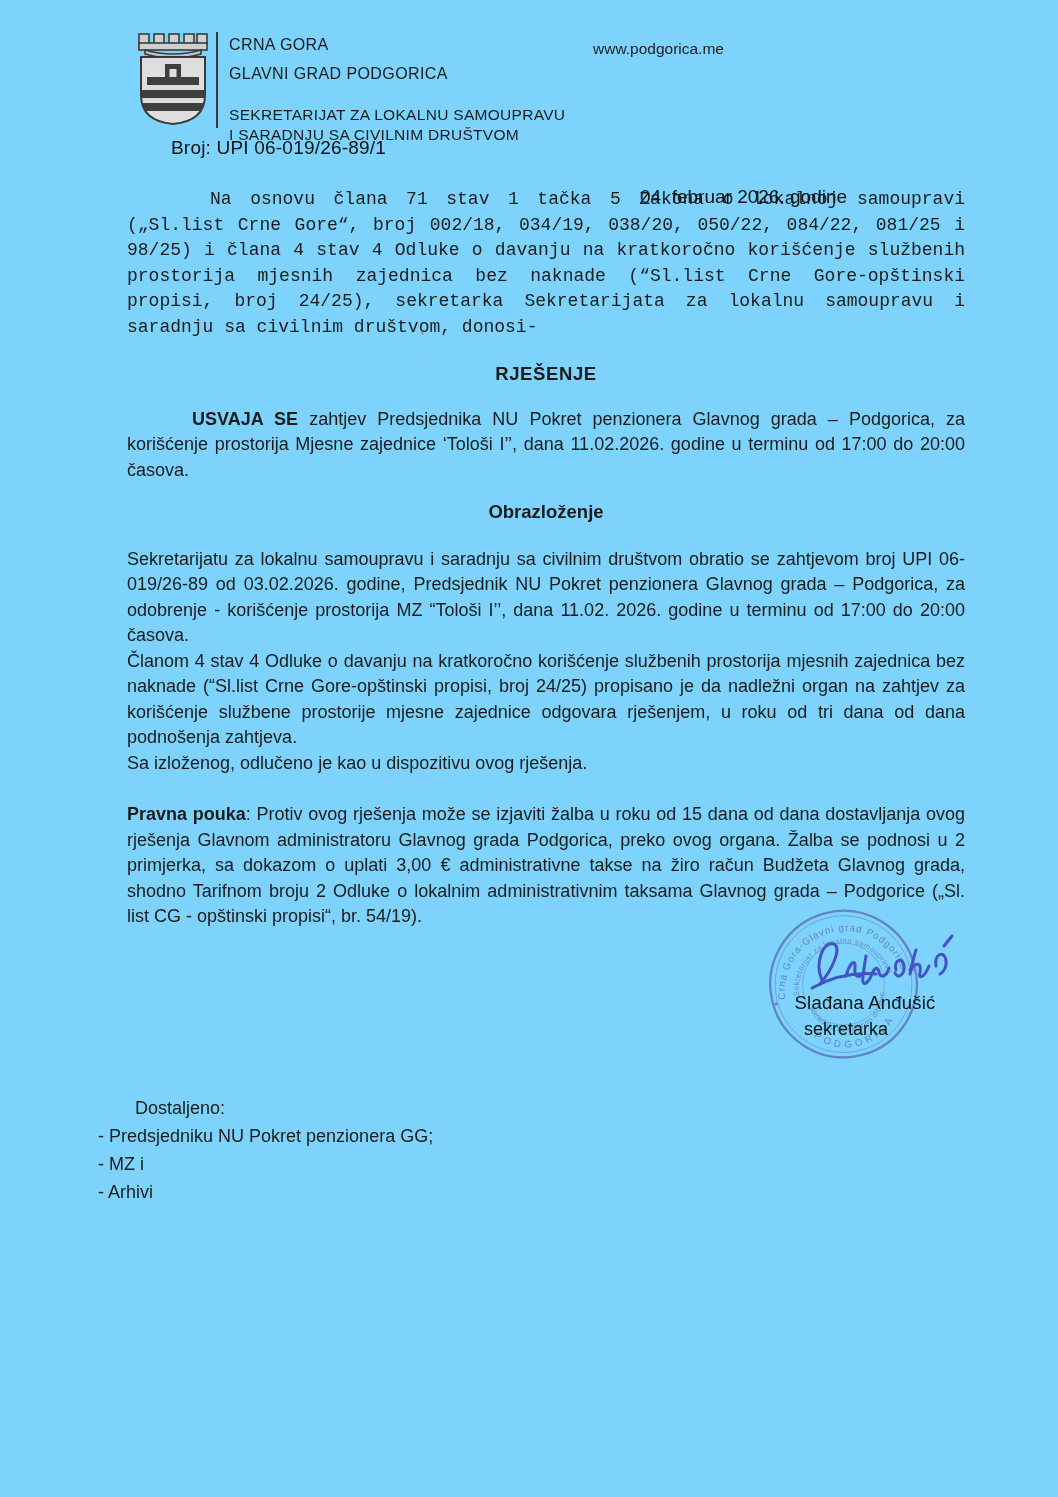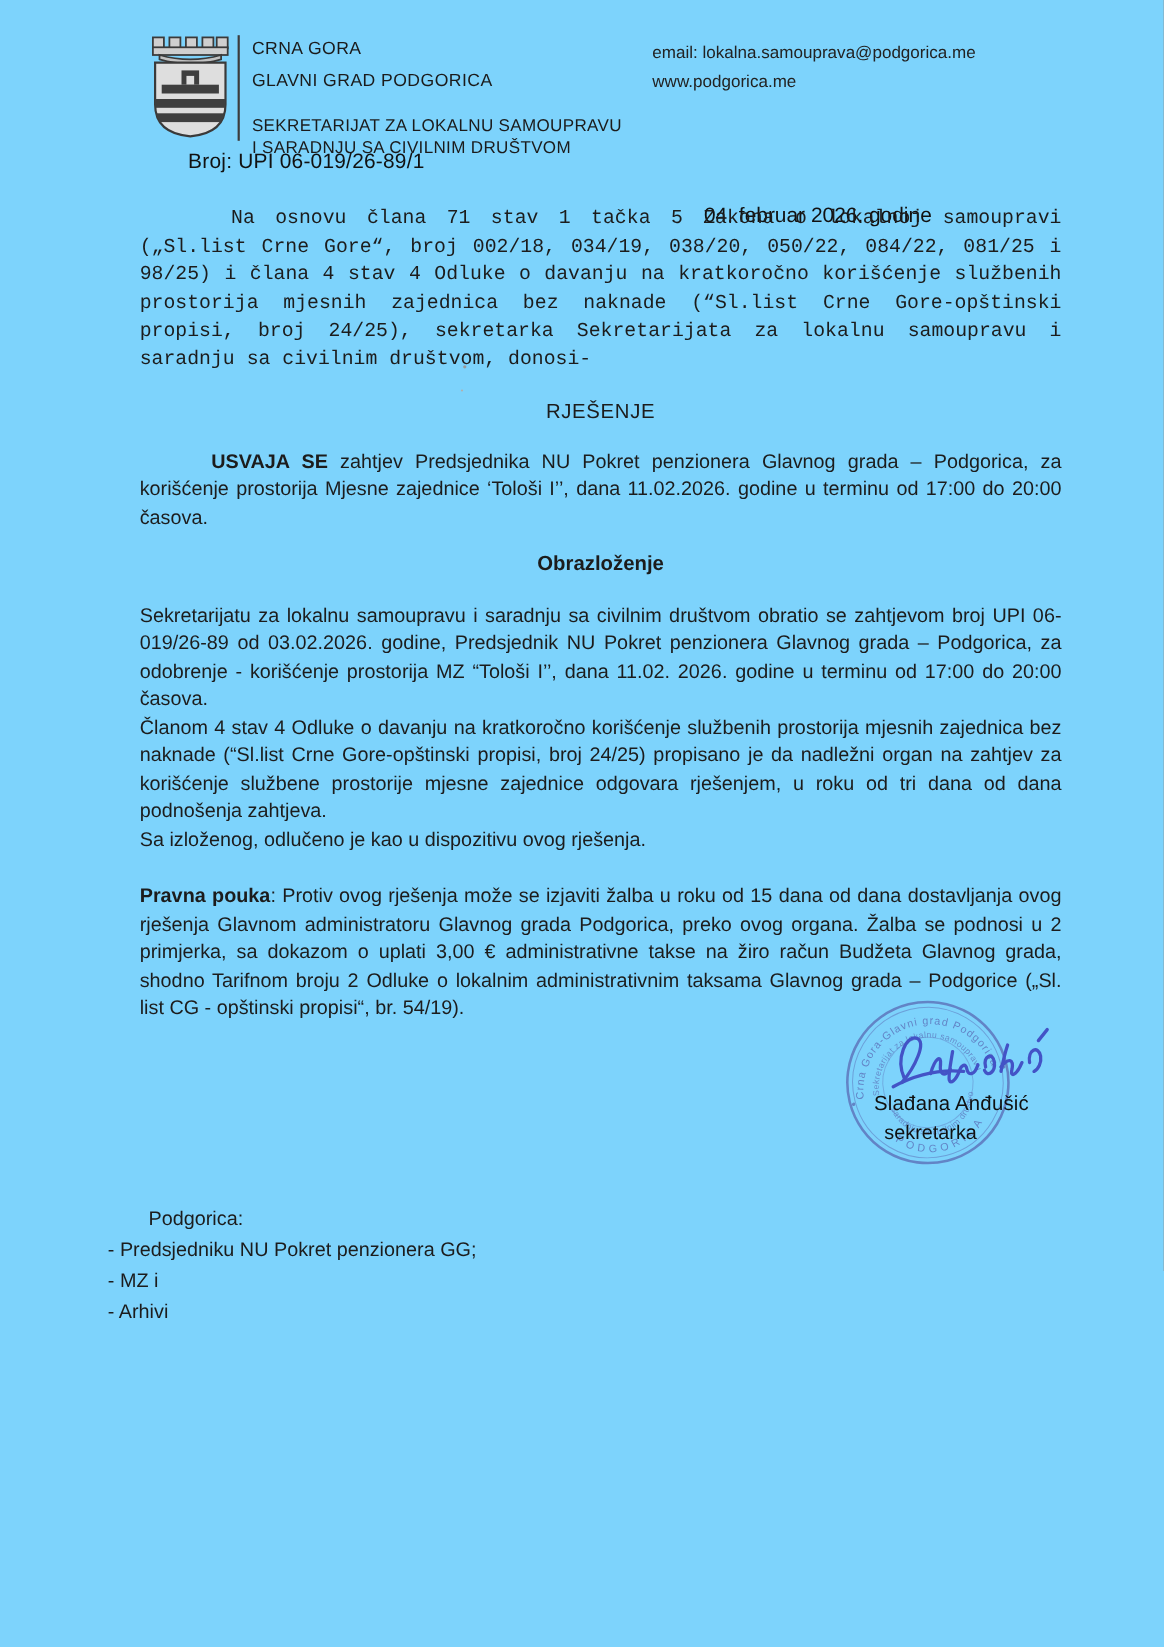--- a/index.html
+++ b/index.html
@@ -24,21 +24,21 @@
   .contact-block { position:absolute; left:593px; top:36px; font-size:15.5px; line-height:26px; color:#222; }
   .ref-number { position:absolute; left:127px; top:137px; font-size:19px; letter-spacing:.2px; color:#111;margin-left:44px; }
   .doc-date { position:absolute; left:640px; top:150px; font-size:19px; color:#111;margin-top:36px; }
 
   
   .doc-body {
     position:absolute; left:127px; top:187px; width:838px;
     font-size:18px; line-height:25.5px; text-align:justify; color:#1c1c1c;
   }
   .p-intro { text-indent:83px;font-family:Liberation Mono, monospace; }
-  .h-title { text-align:center; font-weight:normal; font-size:18.5px; letter-spacing:.6px; margin:21px 0 20px 0; }
+  .h-title { text-align:center; font-weight:bold; font-size:18.5px; letter-spacing:.6px; margin:21px 0 20px 0; }
   .p-decision { text-indent:65px; }
   .h-obraz { text-align:center; font-weight:bold; font-size:18.5px; margin:16px 0 22px 0; }
   .p-expl { margin:0; }
   .p-legal { margin-top:26px; }
   .b { font-weight:bold; }
 
   .scan-dot { position:absolute; background:#9a9a9a; border-radius:50%; }
   .dot1 { left:421px; top:332px; width:3px; height:3px; }
   .dot2 { left:419px; top:354px; width:2px; height:2px; background:#b0b0b0; }
 
@@ -92,21 +92,20 @@
   <div class="header-divider"></div>
 
   <div class="org-block">
     <div class="org-country">CRNA GORA</div>
     <div class="org-city">GLAVNI GRAD PODGORICA</div>
     <div class="org-dept">SEKRETARIJAT ZA LOKALNU SAMOUPRAVU</div>
     <div class="org-dept">I SARADNJU SA CIVILNIM DRUŠTVOM</div>
   </div>
 
   <div class="contact-block">
-    <div>email: lokalna.samouprava@podgorica.me</div>
     <div>www.podgorica.me</div>
   </div>
 
   <div class="ref-number">Broj: UPI 06-019/26-89/1</div>
   <div class="doc-date">04. februar 2026. godine</div>
 
   <div class="doc-body">
     <p class="p-intro">Na osnovu člana 71 stav 1 tačka 5 Zakona o lokalnoj samoupravi („Sl.list Crne Gore“, broj  002/18, 034/19, 038/20, 050/22, 084/22, 081/25 i 98/25) i člana 4 stav 4  Odluke o davanju na kratkoročno korišćenje službenih prostorija mjesnih zajednica bez naknade (“Sl.list Crne Gore-opštinski propisi, broj 24/25), sekretarka Sekretarijata za lokalnu samoupravu i saradnju sa civilnim društvom, donosi-</p>
 
     <div class="h-title">RJEŠENJE</div>
@@ -168,19 +167,19 @@
       <path d="M104,48 C 110,40 116,40 114,50 C 112,58 118,56 123,44"></path>
       <path d="M130,44 C 128,32 138,28 140,38 C 141,44 138,50 134,52"></path>
       <path d="M146,14 L 138,24"></path>
     </g>
   </svg>
 
   <div class="sig-name">Slađana Anđušić</div>
   <div class="sig-role">sekretarka</div>
 
   <div class="dist-block">
-    <div class="dist-label">Podgorica:</div>
+    <div class="dist-label">Dostaljeno:</div>
     <div>- Predsjedniku NU Pokret penzionera GG;</div>
     <div>- MZ i</div>
     <div>- Arhivi</div>
   </div>
 
 </div>
 
 </body></html>

